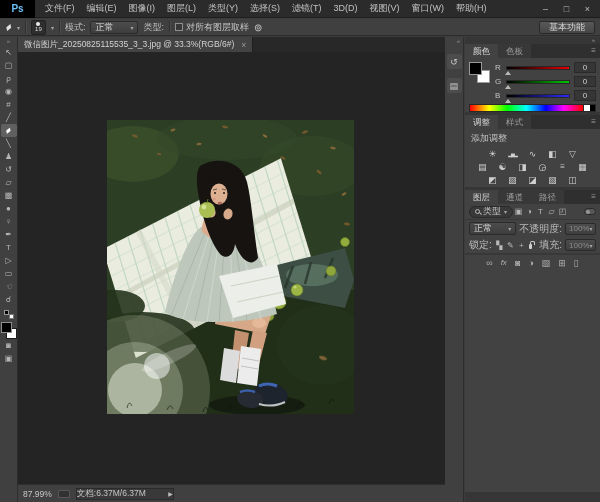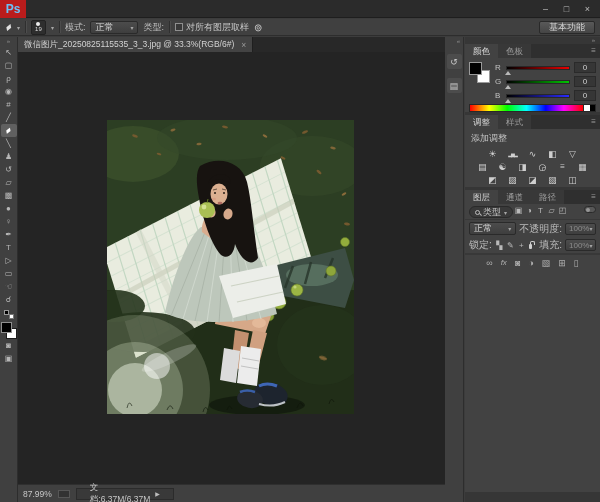--- a/index.html
+++ b/index.html
@@ -3,21 +3,21 @@
 <meta charset="utf-8">
 <style>
   html,body{margin:0;padding:0;background:#2a2a2a}
   *{box-sizing:border-box;user-select:none}
   .app{position:relative;width:600px;height:502px;background:#3c3c3c;overflow:hidden;
        font-family:"Liberation Sans",sans-serif;font-size:9px;color:#c6c6c6}
 
   
   .titlebar{position:absolute;top:0;left:0;right:0;height:18px;background:#2b2b2b;
             border-bottom:1px solid #1e1e1e;display:flex;align-items:center}
-  .logo{width:26px;height:18px;background:#b91c1c;color:#6cc0f5;font-weight:bold;font-size:12px;
+  .logo{width:35px;height:18px;background:#000000;color:#6cc0f5;font-weight:bold;font-size:10px;
         display:flex;align-items:center;justify-content:center}
   .menus{display:flex;margin-left:4px}
   .menu-item{padding:0 6px;line-height:17px;color:#c2c2c2}
   .win-controls{margin-left:auto;display:flex;margin-right:2px}
   .win-btn{width:21px;text-align:center;line-height:16px;color:#bdbdbd;font-size:9px}
 
   
   .optionsbar{position:absolute;top:19px;left:0;right:0;height:17px;background:#404040;
               border-bottom:1px solid #2d2d2d;display:flex;align-items:center;padding:0 5px;gap:5px}
   .tp-glyph{color:#e0e0e0;font-size:9px;display:inline-block;transform:rotate(-38deg)}
@@ -62,21 +62,21 @@
 
   
   .canvas{position:absolute;top:52px;left:18px;width:427px;height:432px;background:#242424;overflow:hidden}
   .photo{position:absolute;left:89px;top:68px;display:block}
 
   
   .statusbar{position:absolute;left:18px;top:484px;width:427px;height:18px;background:#404040;
              border-top:1px solid #2f2f2f;display:flex;align-items:center;gap:6px;padding:0 5px;font-size:8.5px}
   .status-divider{width:12px;height:8px;background:#323232;border:1px solid #565656}
   .doc-strip{display:flex;align-items:center;justify-content:space-between;width:98px;height:12px;
-             background:#393939;border:1px solid #2b2b2b;padding:0 13px}
+             background:#393939;border:1px solid #2b2b2b;padding:0 0}
   .expand{font-size:6px;color:#bdbdbd}
 
   
   .mini-dock{position:absolute;top:37px;left:445px;width:19px;bottom:0;background:#404040;
              border-right:1px solid #2d2d2d;display:flex;flex-direction:column;align-items:center}
   .md-collapse{height:8px;line-height:8px;font-size:6px;color:#8f8f8f;align-self:flex-end;padding-right:3px}
   .md-btn{width:15px;height:15px;background:#4c4c4c;border-radius:2px;margin-top:9px;display:flex;
           align-items:center;justify-content:center;color:#cccccc;font-size:9px}
 
   
@@ -114,21 +114,21 @@
   
   .adj-panel{height:72px}
   .adj-hint{padding:3px 6px 2px;color:#c4c4c4}
   .adj-row{display:flex;justify-content:center;gap:6px;height:13px;align-items:center}
   .adj-icon{width:14px;text-align:center;color:#cfcfcf;font-size:9px;line-height:12px}
   [data-name="levels-icon"]{font-size:5px;letter-spacing:-1px}
   [data-name="channel-mixer-icon"]{font-size:8px}
 
   
   .layers-panel{flex:1;margin-bottom:10px}
-  .l-filter{display:flex;gap:1px;padding:2px 4px;height:16px;border-bottom:1px solid #383838}
+  .l-filter{display:flex;align-items:center;gap:1px;padding:2px 4px;height:16px;border-bottom:1px solid #383838}
   .filter-box{display:flex;align-items:center;gap:3px;background:#393939;border:1px solid #2a2a2a;
               border-radius:7px;height:12px;padding:0 5px;color:#c4c4c4}
   .mag{width:5px;height:5px;border:1px solid #b9b9b9;border-radius:50%;position:relative}
   .mag::after{content:"";position:absolute;width:3px;height:1px;background:#b9b9b9;
               transform:rotate(45deg);right:-3px;bottom:-1px}
   .f-icon{font-size:8px;color:#b9b9b9;width:9px;text-align:center}
   .f-toggle{margin-left:auto;width:12px;height:7px;background:#575757;border:1px solid #2a2a2a;
             border-radius:4px;position:relative}
   .f-toggle::after{content:"";position:absolute;left:1px;top:1px;width:4px;height:4px;background:#969696;border-radius:50%}
   .l-blend{display:flex;align-items:center;gap:3px;padding:2px 4px;height:17px}
@@ -155,20 +155,34 @@
   .lb-icon{color:#adadad;font-size:9px;line-height:14px}
   [data-name="layer-style-button"]{font-style:italic;font-size:8px}
 </style>
 </head>
 <body>
 
 <div class="app" data-name="photoshop-window">
 
   <div class="titlebar" data-name="title-bar">
     <div class="logo" data-name="photoshop-logo">Ps</div>
+    <div class="menus" data-name="menu-bar">
+
+    <span class="menu-item" data-name="menu-file">文件(F)</span>
+        <span class="menu-item" data-name="menu-edit">编辑(E)</span>
+        <span class="menu-item" data-name="menu-image">图像(I)</span>
+        <span class="menu-item" data-name="menu-layer">图层(L)</span>
+        <span class="menu-item" data-name="menu-type">类型(Y)</span>
+        <span class="menu-item" data-name="menu-select">选择(S)</span>
+        <span class="menu-item" data-name="menu-filter">滤镜(T)</span>
+        <span class="menu-item" data-name="menu-3d">3D(D)</span>
+        <span class="menu-item" data-name="menu-view">视图(V)</span>
+        <span class="menu-item" data-name="menu-window">窗口(W)</span>
+        <span class="menu-item" data-name="menu-help">帮助(H)</span>
+      </div>
     <div class="win-controls" data-name="window-controls">
 
     <span class="win-btn" data-name="minimize-button">–</span>
         <span class="win-btn" data-name="maximize-button">□</span>
         <span class="win-btn" data-name="close-button">×</span>
       </div>
   </div>
 
   <div class="optionsbar" data-name="tool-options-bar">
     <span class="tp-glyph" data-name="active-tool-icon">▰</span>

